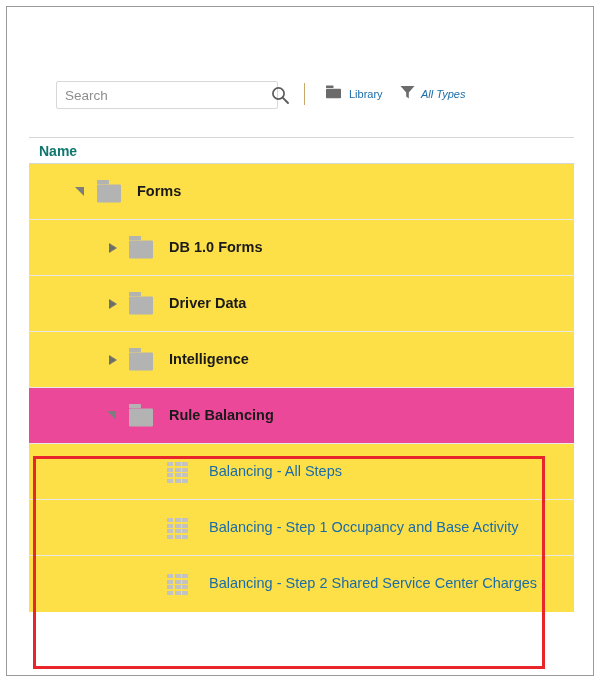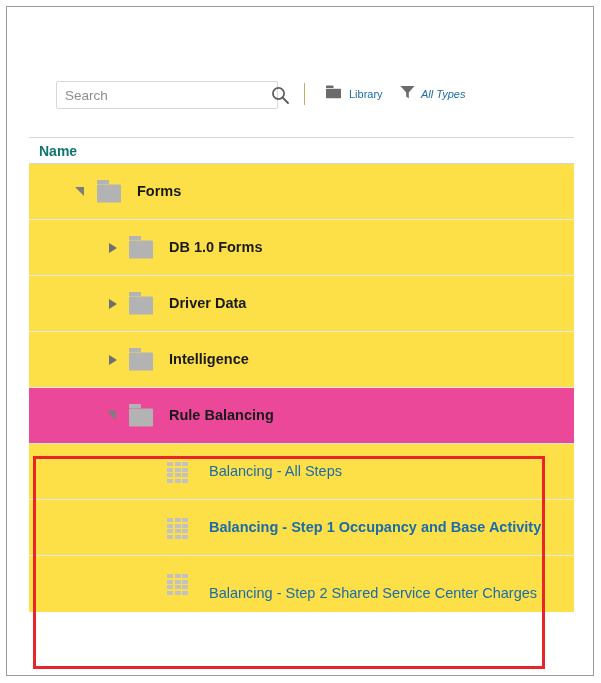--- a/index.html
+++ b/index.html
@@ -305,37 +305,37 @@
             <i></i>
             <i></i>
             <i></i>
             <i></i>
             <i></i>
             <i></i>
             <i></i>
             <i></i>
             <i></i>
           </div>
-          <div class="row-link" style="left: 180px; top: 19px; font-weight: bold;">Balancing - Step 1 Occupancy and Base Activity</div>
+          <div class="row-link" style="left: 180px; top: 19px;">Balancing - Step 1 Occupancy and Base Activity</div>
         </div>
         <div class="row last">
           <div class="grid-icon" style="left: 138px; top: 18px;">
             <i></i>
             <i></i>
             <i></i>
             <i></i>
             <i></i>
             <i></i>
             <i></i>
             <i></i>
             <i></i>
             <i></i>
             <i></i>
             <i></i>
           </div>
-          <div class="row-link" style="left: 180px; top: 19px; margin-top: 10px;">Balancing - Step 2 Shared Service Center Charges</div>
+          <div class="row-link" style="left: 180px; top: 19px;">Balancing - Step 2 Shared Service Center Charges</div>
         </div>
       </div>
   </div>
 
   <div class="red-box"></div>
 
 </div>
 
 </body></html>

